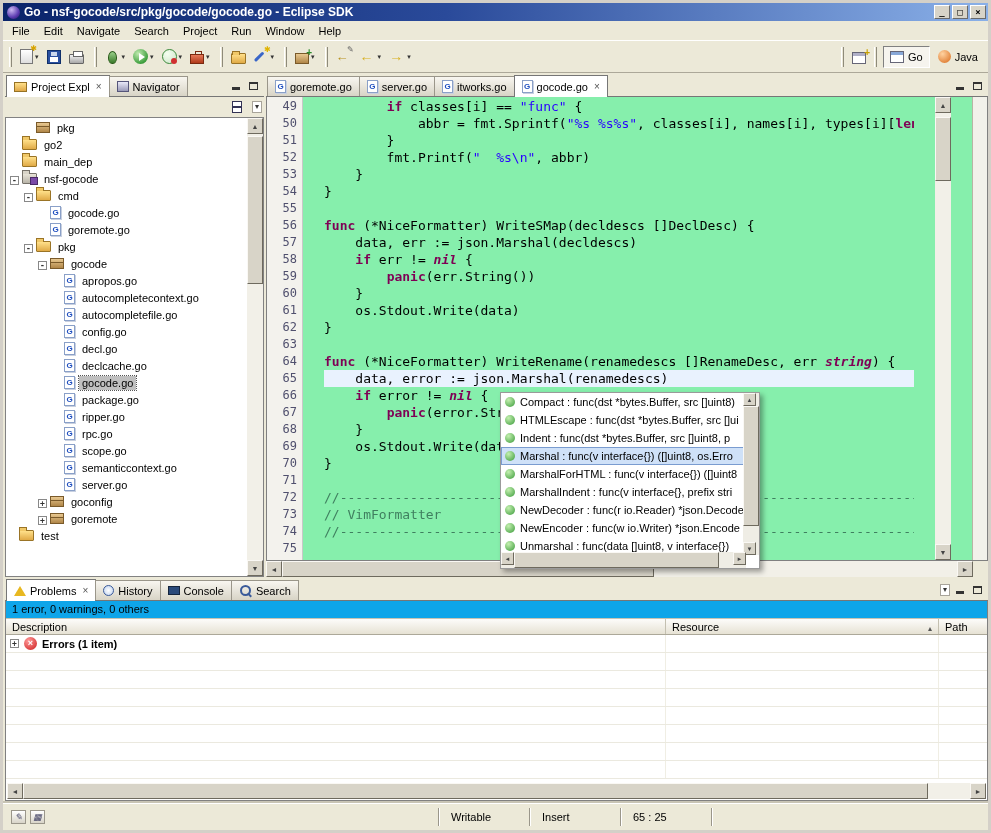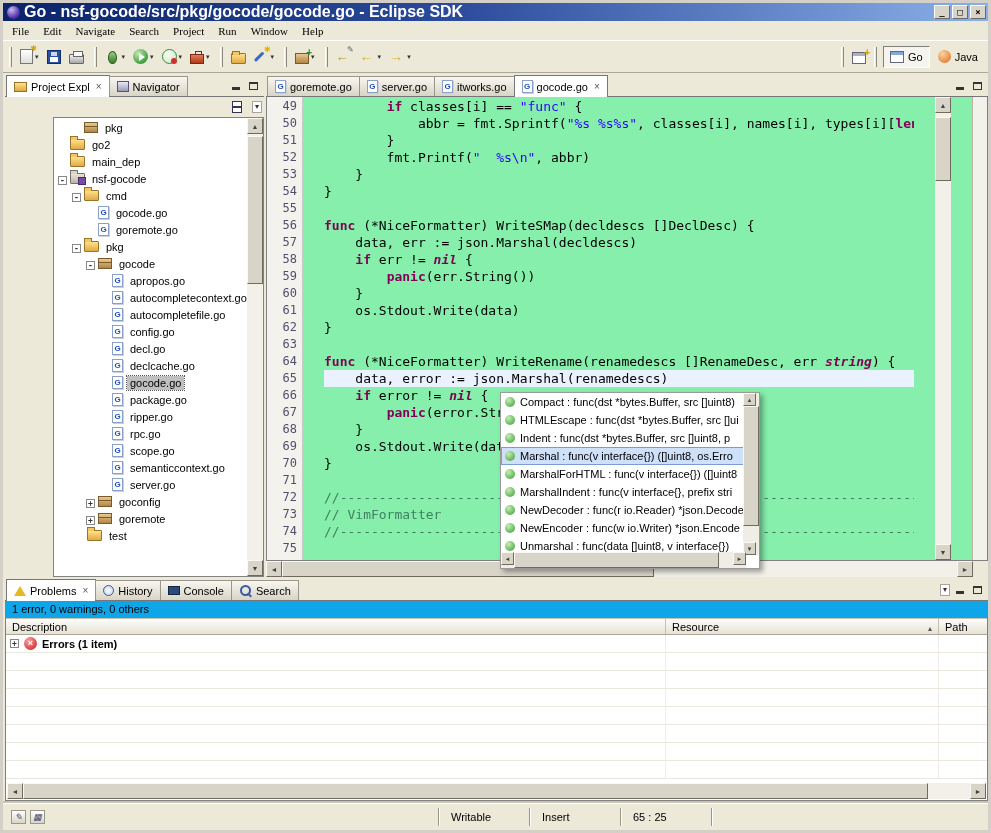--- a/index.html
+++ b/index.html
@@ -3,26 +3,26 @@
 <meta charset="utf-8">
 <style>
 *{margin:0;padding:0;box-sizing:border-box;}
 html,body{background:#808080;overflow:hidden;}
 body{font-family:"Liberation Sans",sans-serif;font-size:11px;color:#000;}
 .window{position:relative;width:991px;height:833px;background:#ece9d8;border:3px solid #d4d0c8;outline:1px solid #4a4a4a;overflow:hidden;}
 
 
 .titlebar{position:absolute;left:0;top:0;right:0;height:18px;background:linear-gradient(to right,#0a246a 0%,#2a4a9a 45%,#8ab0e8 100%);display:flex;align-items:center;padding:0 2px;}
 .title-icon{width:13px;height:13px;border-radius:50%;background:radial-gradient(circle at 35% 30%,#cab8f2,#5a3ab0 60%,#241158);margin:0 4px 0 2px;flex:none;}
-.title-text{color:#fff;font-weight:bold;font-size:16px;flex:1;white-space:nowrap;overflow:hidden;}
+.title-text{color:#fff;font-weight:bold;font-size:12px;flex:1;white-space:nowrap;overflow:hidden;}
 .win-btn{width:16px;height:14px;background:#d8d4c8;border:1px solid;border-color:#fff #6a6a6a #6a6a6a #fff;font:bold 9px/12px "DejaVu Sans Mono",monospace;text-align:center;margin-left:2px;flex:none;}
 
 
 .menubar{position:absolute;left:0;top:18px;right:0;height:19px;display:flex;align-items:center;padding-left:2px;background:#ece9d8;}
-.menu-item{padding:2px 7px;font-family:Liberation Serif, serif;}
+.menu-item{padding:2px 7px;}
 
 
 .toolbar{position:absolute;left:0;top:37px;right:0;height:33px;border-top:1px solid #fff;border-bottom:1px solid #aca899;display:flex;align-items:center;background:#ece9d8;padding-left:2px;}
 .grip{width:3px;height:20px;border-left:1px solid #fff;border-right:1px solid #8e8a7a;margin:0 4px;flex:none;}
 .tb-group{display:flex;align-items:center;margin-right:2px;}
 .tb-btn{display:flex;align-items:center;height:24px;padding:2px 3px;border:1px solid transparent;}
 .dd{font-size:7px;color:#333;margin-left:2px;font-style:normal;}
 .tbico{display:inline-block;position:relative;width:16px;height:16px;flex:none;font-style:normal;}
 .ico-new{width:13px;height:15px;background:linear-gradient(#fff,#dedede);border:1px solid #777;}
 .ico-new::after{content:"✱";position:absolute;right:-5px;top:-6px;color:#d8a400;font-size:8px;}
@@ -83,21 +83,21 @@
 .ic-search{position:relative;width:13px;height:13px;}
 .ic-search::before{content:"";position:absolute;left:1px;top:1px;width:7px;height:7px;border:2px solid #3a5a9a;border-radius:50%;}
 .ic-search::after{content:"";position:absolute;right:0;bottom:1px;width:5px;height:2px;background:#3a5a9a;transform:rotate(45deg);}
 .ic-collapse{position:relative;width:13px;height:13px;}
 .ic-collapse::before{content:"";position:absolute;left:1px;top:0;width:8px;height:4px;border:1px solid #335;background:#fff;}
 .ic-collapse::after{content:"";position:absolute;left:1px;top:6px;width:8px;height:4px;border:1px solid #335;background:#fff;}
 
 
 .explorer{position:absolute;left:2px;top:72px;width:259px;height:502px;}
 .view-toolbar{position:absolute;left:0;right:0;top:22px;height:20px;background:#ece9d8;display:flex;align-items:center;justify-content:flex-end;gap:4px;padding-right:2px;}
-.tree-wrap{position:absolute;left:0;right:0;top:42px;bottom:0;background:#fff;border:1px solid #828282;overflow:hidden;margin-left:48px;}
+.tree-wrap{position:absolute;left:0;right:0;top:42px;bottom:0;background:#fff;border:1px solid #828282;overflow:hidden;}
 .tree{position:absolute;left:0;top:1px;right:16px;bottom:0;overflow:hidden;}
 .tree-row{display:flex;align-items:center;height:17px;white-space:nowrap;}
 .expander{width:11px;flex:none;text-align:center;}
 .expander .xbox{display:inline-block;width:9px;height:9px;border:1px solid #888;background:#fff;font:bold 8px/7px "DejaVu Sans Mono",monospace;color:#333;text-align:center;}
 .ticon{display:inline-block;position:relative;flex:none;margin:0 4px 0 2px;font-style:normal;}
 .ticon-folder{width:15px;height:11px;background:linear-gradient(#ffe08a,#e0aa46);border:1px solid #9a7426;border-radius:1px;}
 .ticon-folder::before{content:"";position:absolute;left:-1px;top:-4px;width:6px;height:3px;background:#f0c868;border:1px solid #9a7426;border-bottom:none;}
 .ticon-project{width:15px;height:11px;background:linear-gradient(#e8e4d8,#b8b4a8);border:1px solid #76726a;border-radius:1px;}
 .ticon-project::before{content:"";position:absolute;left:-1px;top:-4px;width:6px;height:3px;background:#d8d4c8;border:1px solid #76726a;border-bottom:none;}
 .ticon-project::after{content:"";position:absolute;right:-2px;bottom:-2px;width:6px;height:6px;background:#7a4aa8;border:1px solid #4a2a68;}
@@ -426,21 +426,21 @@
           <div class="tree-row" style="padding-left: 31px;">
             <span class="expander"><i class="xbox">+</i></span>
             <i class="ticon ticon-package"></i>
             <span class="tlabel">goconfig</span>
           </div>
           <div class="tree-row" style="padding-left: 31px;">
             <span class="expander"><i class="xbox">+</i></span>
             <i class="ticon ticon-package"></i>
             <span class="tlabel">goremote</span>
           </div>
-          <div class="tree-row" style="padding-left: 20px;">
+          <div class="tree-row" style="padding-left: 0;">
             <span class="expander"></span>
             <i class="ticon ticon-folder"></i>
             <span class="tlabel">test</span>
           </div>
         </div>
       <div class="sb v tree-sb">
         <span class="sb-btn up">▲</span>
         <span class="sb-thumb" style="top:18px;height:148px;"></span>
         <span class="sb-btn down">▼</span>
       </div>

